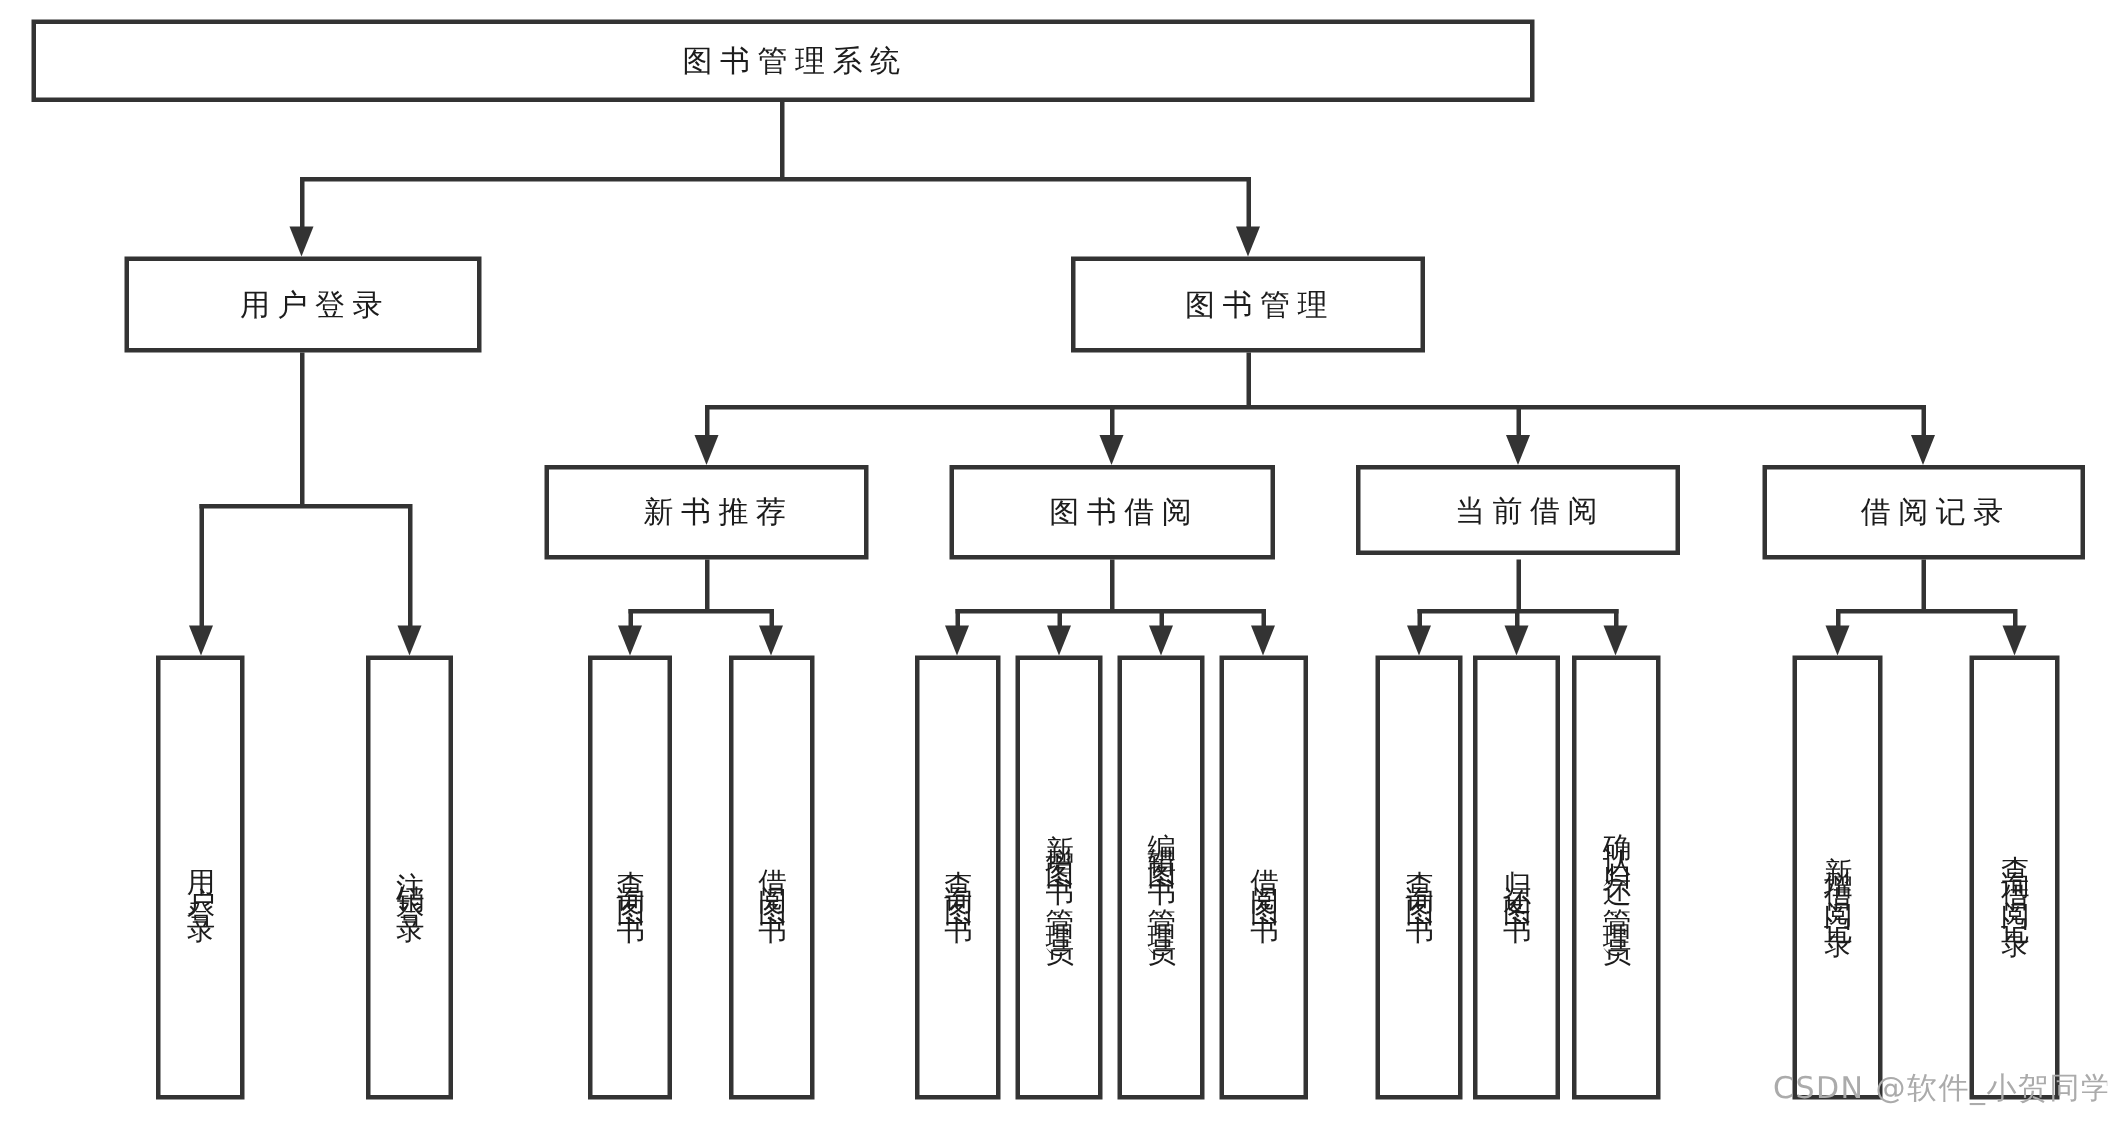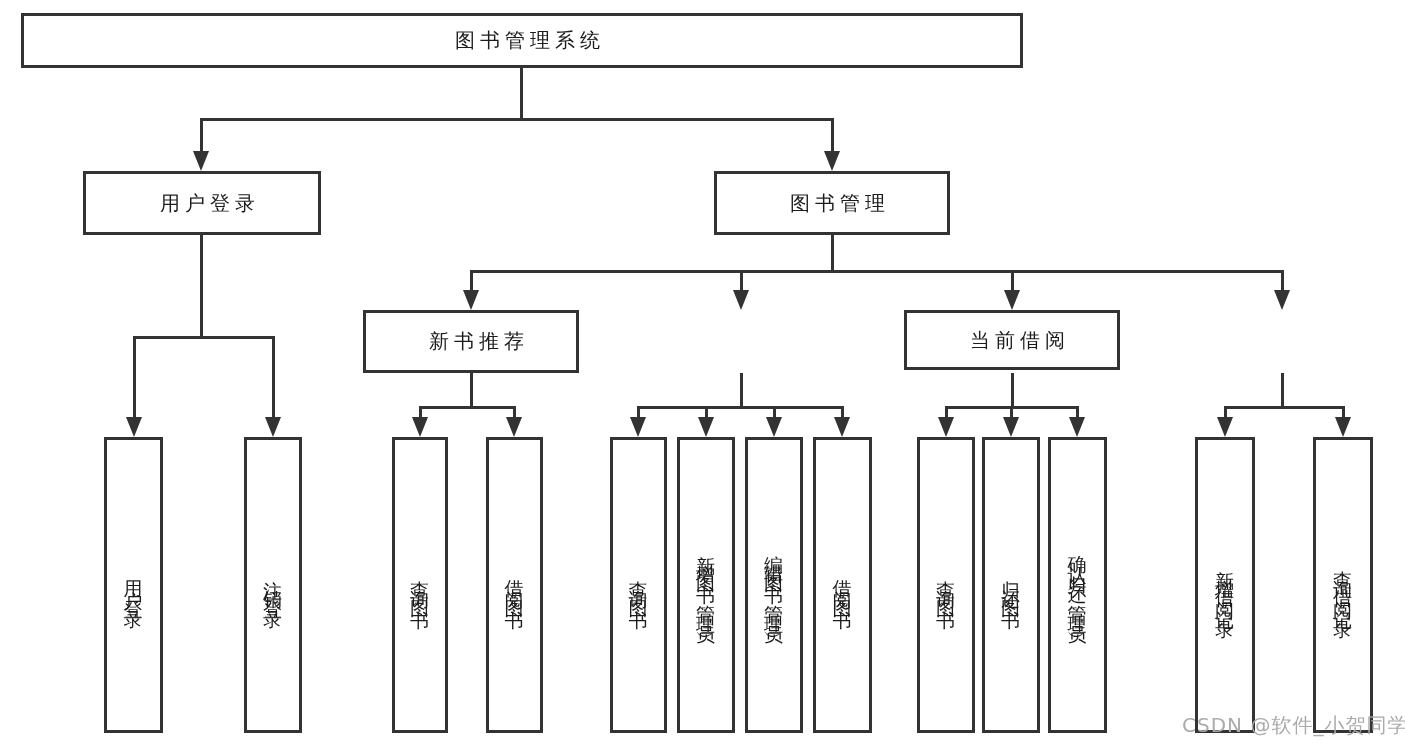--- a/index.html
+++ b/index.html
@@ -32,21 +32,23 @@
 <body>
 
 <div class="canvas">
 
   <div class="node h" style="left:21px;top:13px;width:1002px;height:55px">图书管理系统</div>
 
   <div class="node h" style="left:83px;top:171px;width:238px;height:64px">用户登录</div>
   <div class="node h" style="left:363px;top:310px;width:216px;height:63px">新书推荐</div>
 
   <div class="node h" style="left:714px;top:171px;width:236px;height:64px">图书管理</div>
+  <div class="node h" style="left:633px;top:310px;width:217px;height:63px">图书借阅</div>
   <div class="node h" style="left:904px;top:310px;width:216px;height:60px">当前借阅</div>
+  <div class="node h" style="left:1175px;top:310px;width:215px;height:63px">借阅记录</div>
 
   <div class="node v" style="left:104px;top:437px;width:59px;height:296px">用户登录</div>
   <div class="node v" style="left:244px;top:437px;width:58px;height:296px">注销登录</div>
 
   <div class="node v" style="left:392px;top:437px;width:56px;height:296px">查询图书</div>
   <div class="node v" style="left:486px;top:437px;width:57px;height:296px">借阅图书</div>
 
   <div class="node v" style="left:610px;top:437px;width:57px;height:296px">查询图书</div>
   <div class="node v" style="left:677px;top:437px;width:58px;height:296px">新增图书（管理员）</div>
   <div class="node v" style="left:745px;top:437px;width:58px;height:296px">编辑图书（管理员）</div>

